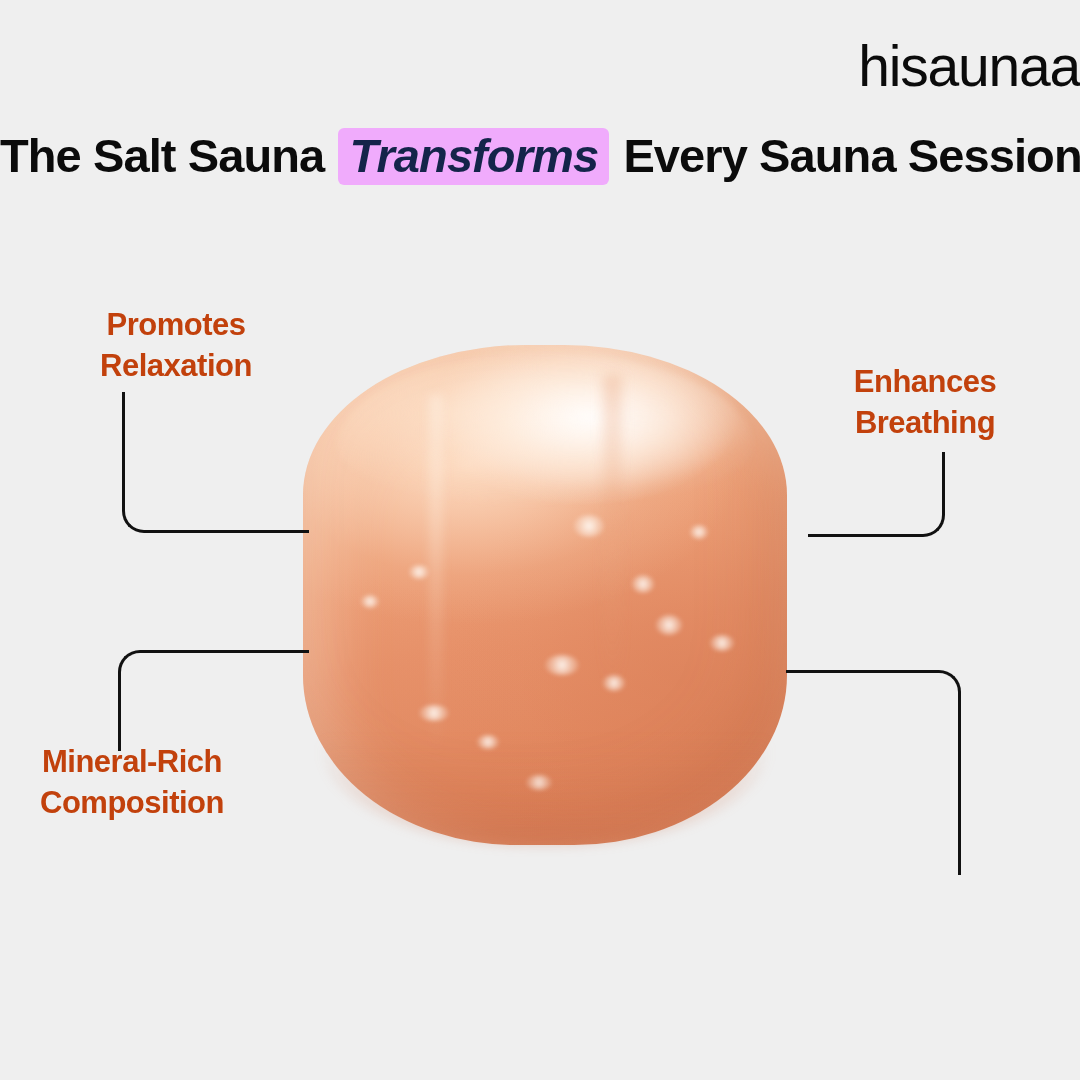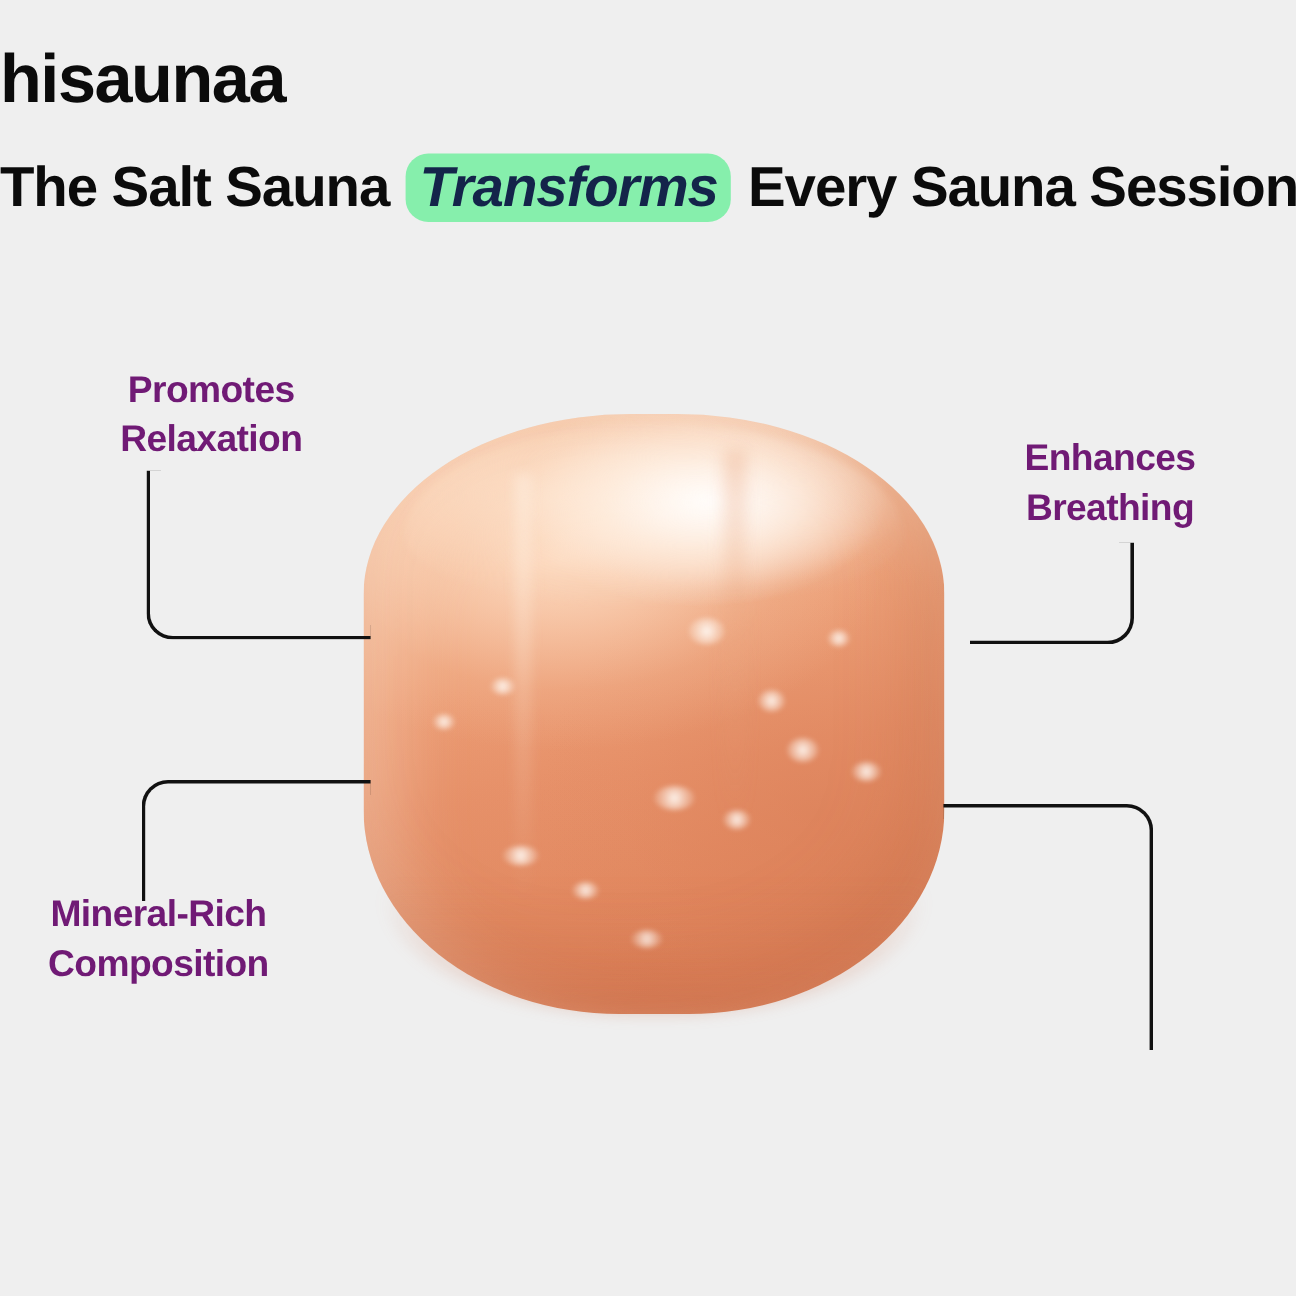--- a/index.html
+++ b/index.html
@@ -21,23 +21,23 @@
     width: 1080px;
     height: 1080px;
   }
 
   
   .brand {
     position: absolute;
     top: 38px;
     left: 0;
     width: 1080px;
-    text-align: left;
+    text-align: right;
     font-size: 57px;
-    font-weight: 700;
+    font-weight: 400;
     letter-spacing: -1.2px;
     color: #0B0B0B;
     line-height: 1;
   }
 
   
   .headline {
     position: absolute;
     top: 128px;
     left: 0;
@@ -45,25 +45,25 @@
     text-align: center;
     font-size: 47px;
     font-weight: 700;
     letter-spacing: -0.9px;
     color: #0B0B0B;
     line-height: 1.18;
     white-space: nowrap;
   }
   .headline .hl-mark {
     display: inline-block;
-    background: #86efac;
+    background: #f0abfc;
     color: #14244A;
     font-style: italic;
     font-weight: 700;
-    border-radius: 19px;
+    border-radius: 6px;
     padding: 4px 11px 6px 11px;
     margin: 0 2px;
     line-height: 1;
   }
 
   
   .product {
     position: absolute;
     left: 303px;
     top: 345px;
@@ -178,21 +178,21 @@
     width: 172px;
     height: 202px;
     border-right-width: 3.5px;
     border-top-width: 3.5px;
     border-top-right-radius: 22px;
   }
 
   
   .benefit {
     position: absolute;
-    color: #701a75;
+    color: #c2410c;
     font-size: 31px;
     font-weight: 700;
     letter-spacing: -0.5px;
     line-height: 1.32;
     white-space: pre-line;
   }
   .benefit-tl { left: 36px;  top: 305px; width: 280px; text-align: center; }
   .benefit-tr { left: 800px; top: 362px; width: 250px; text-align: center; }
   .benefit-bl { left: 8px;   top: 742px; width: 248px; text-align: center; }
   .benefit-br { left: 800px; top: 870px; width: 255px; text-align: center; }

